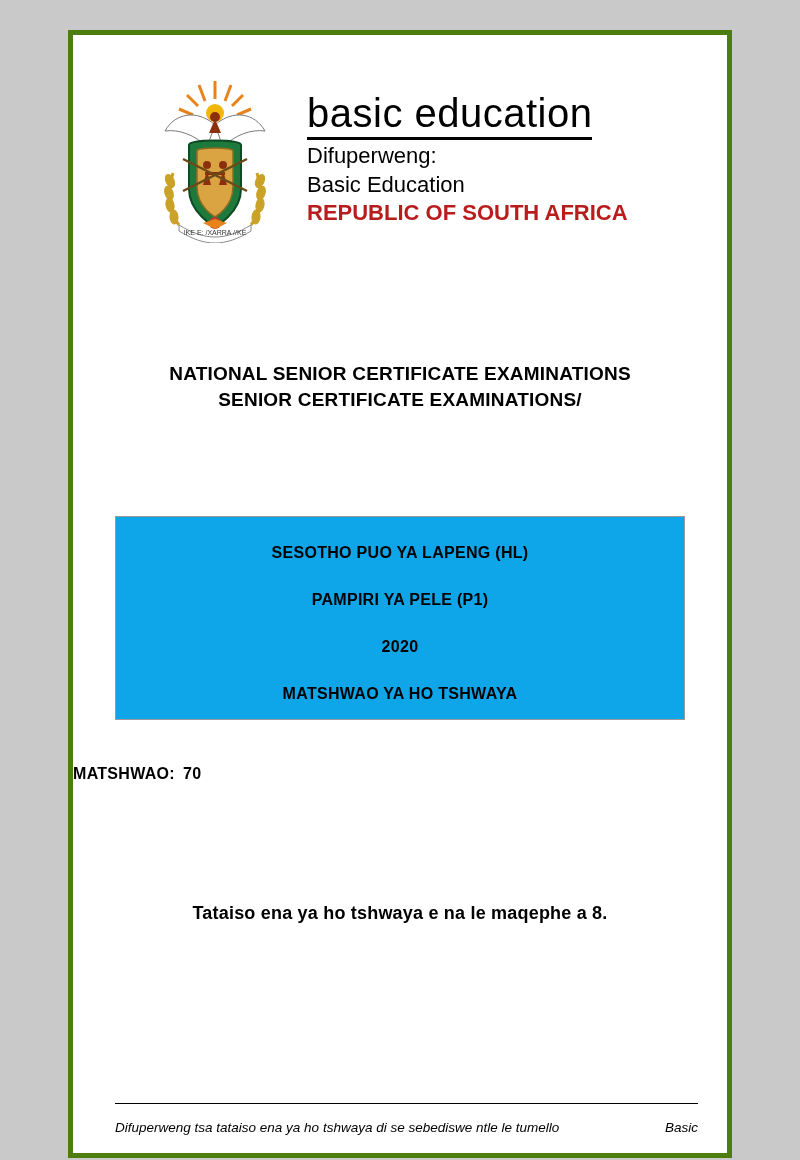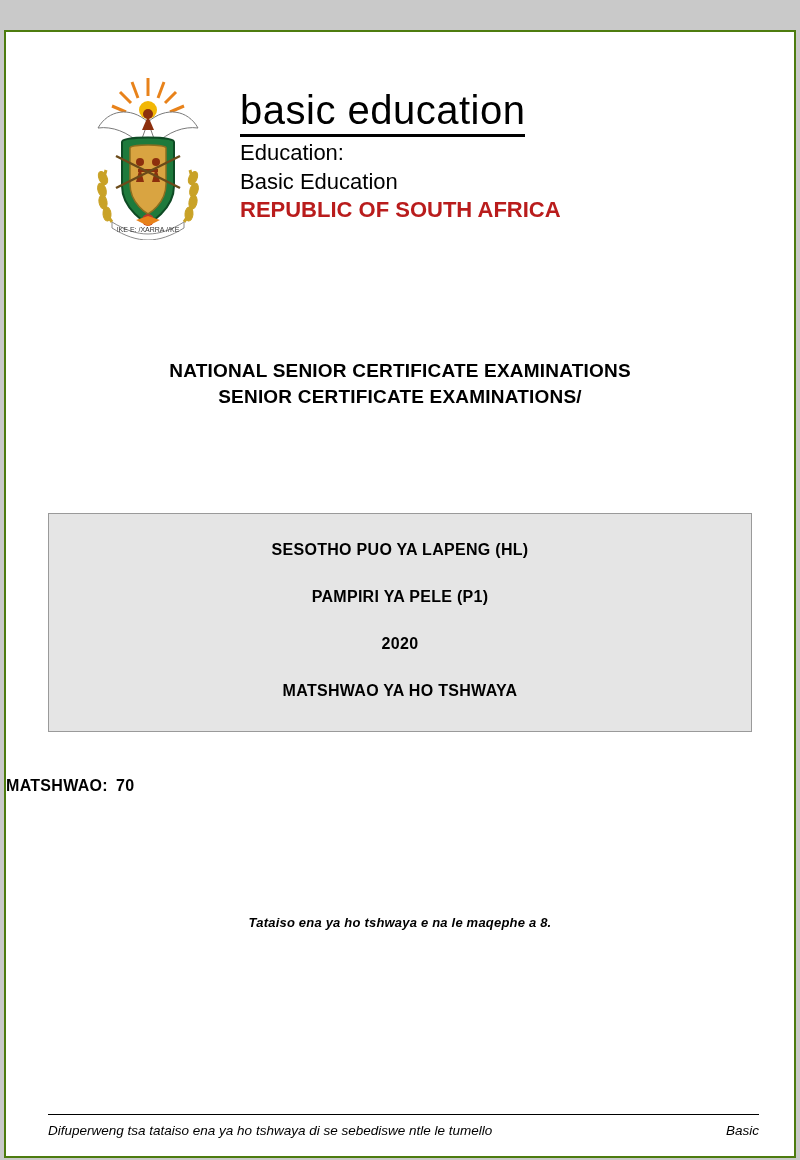--- a/index.html
+++ b/index.html
@@ -10,24 +10,24 @@
   body {
     width: 800px;
     height: 1160px;
     font-family: "Liberation Sans", sans-serif;
     display: flex;
     align-items: center;
     justify-content: center;
   }
   .page {
     position: relative;
-    width: 792px;
+    width: 664px;
     height: 1128px;
     background: #ffffff;
-    border: 2px solid #4d7c0f;
+    border: 5px solid #4d7c0f;
     box-sizing: border-box;
     overflow: hidden;
     margin-top: 28px;
   }
 
   
   .header {
     display: flex;
     align-items: flex-start;
     padding: 38px 0 0 72px;
@@ -74,22 +74,22 @@
     font-size: 19px;
     font-weight: bold;
     line-height: 26px;
     letter-spacing: 0.2px;
   }
 
   
   .subject-box {
     margin: 103px 42px 0 42px;
     border: 1px solid #9a9a9a;
-    background: #e5e5e5;
-    padding: 26px 0 30px 0;
+    background: #0ea5e9;
+    padding: 26px 0 15px 0;
     text-align: center;
   }
   .subject-box div {
     font-size: 16px;
     font-weight: bold;
     line-height: 20px;
     margin: 0 0 27px 0;
     letter-spacing: 0.3px;
   }
   .subject-box div:last-child {
@@ -104,34 +104,33 @@
     letter-spacing: 0.3px;
   }
   .marks .marks-value {
     margin-left: 8px;
   }
 
   
   .pages-note {
     text-align: center;
     margin-top: 120px;
-    font-size: 13px;
+    font-size: 18px;
     font-weight: bold;
     letter-spacing: 0.2px;
-    font-style: italic;
   }
 
   
   .footer {
     position: absolute;
     left: 42px;
-    right: 35px;
+    right: 29px;
     bottom: 18px;
     border-top: 1px solid #000;
-    padding-top: 8px;
+    padding-top: 16px;
     display: flex;
     justify-content: space-between;
     align-items: baseline;
     font-size: 13.5px;
     font-style: italic;
   }
   .footer .right {
     font-style: italic;
   }
 </style>
@@ -201,21 +200,21 @@
           <path d="M58 150 L70 146 L82 150 L70 156 Z" fill="#e8821a"></path>
         </g>
 
         <path d="M34 152 C60 168 80 168 106 152 L106 158 C80 174 60 174 34 158 Z" fill="#ffffff" stroke="#8a8a8a" stroke-width="1"></path>
         <text x="70" y="162" font-size="7" text-anchor="middle" fill="#333" font-family="Liberation Sans, sans-serif">!KE E: /XARRA //KE</text>
       </svg>
     </div>
 
     <div class="dept-text">
       <div class="dept-title">basic education</div>
-      <div class="dept-line1">Education:</div>
+      <div class="dept-line1">Difuperweng:</div>
       <div class="dept-line2">Basic Education</div>
       <div class="dept-line3">REPUBLIC OF SOUTH AFRICA</div>
     </div>
   </div>
 
   <div class="exam-heading">
     <div>NATIONAL SENIOR CERTIFICATE EXAMINATIONS</div>
     <div>SENIOR CERTIFICATE EXAMINATIONS/</div>
   </div>
 

